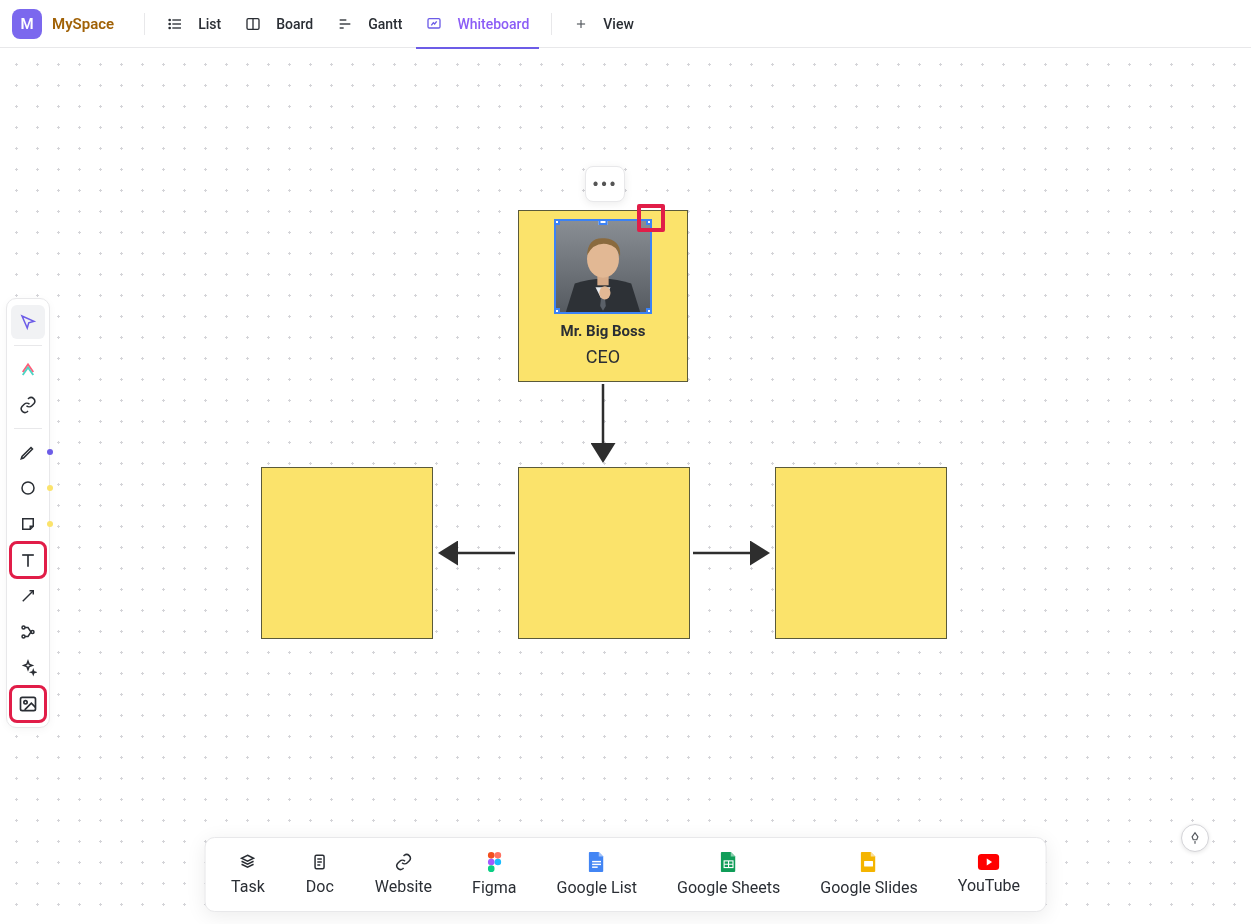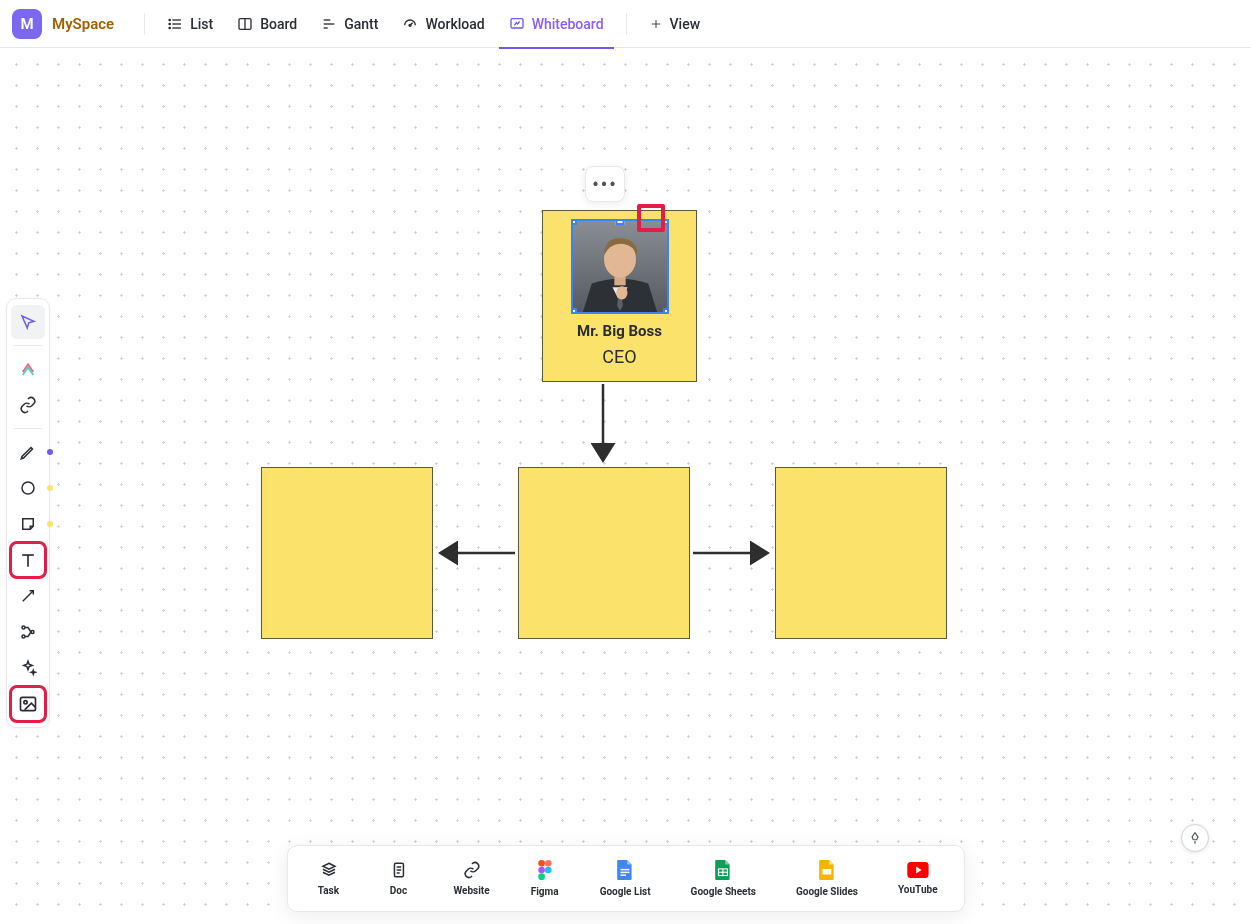--- a/index.html
+++ b/index.html
@@ -26,21 +26,21 @@
     font-weight: 600; font-size: 15px;
     margin-right: 6px;
   }
   .space-name {
     font-weight: 600; font-size: 15px;
     color: #a16207;
     margin-right: 18px;
   }
   .nav-item {
     display: flex; align-items: center;
-    gap: 7px;
+    gap: 15px;
     padding: 6px 10px;
     font-size: 14px; font-weight: 500;
     color: #2a2e34;
     cursor: pointer;
     border-radius: 4px;
     position: relative;
     height: 48px;
   }
   .nav-item.active {
     color: #8b5cf6;
@@ -144,21 +144,21 @@
     background:#fff;border:1px solid #e8e8ea;border-radius:10px;
     box-shadow:0 4px 20px rgba(0,0,0,0.08);
     display:flex; align-items:center;
     padding:10px 6px;
     z-index:6;
   }
   .bottom-item{
     display:flex;flex-direction:column;align-items:center;gap:6px;
     padding:4px 20px;cursor:pointer;min-width:70px;
   }
-  .bottom-item .label{font-size:10px;font-weight:700;color:#2a2e34;white-space:nowrap;}
+  .bottom-item .label{font-size:16px;font-weight:400;color:#2a2e34;white-space:nowrap;}
   .pin-btn{
     position:absolute; right:42px; bottom:72px;
     width:28px;height:28px;border-radius:50%;
     background:#fff;border:1px solid #d4d4d8;
     display:flex;align-items:center;justify-content:center;
     box-shadow:0 1px 4px rgba(0,0,0,0.1);
     cursor:pointer;z-index:7;
   }
 </style>
 </head>
@@ -197,30 +197,20 @@
     <span class="icon">
       <svg width="16" height="16" viewBox="0 0 24 24" fill="none" stroke="#2a2e34" stroke-width="2">
           <line x1="4" y1="6" x2="14" y2="6"></line>
           <line x1="4" y1="12" x2="20" y2="12"></line>
           <line x1="4" y1="18" x2="10" y2="18"></line>
         </svg>
     </span>
     <span>Gantt</span>
   </div>
 
-  <div class="nav-item">
-    <span class="icon">
-      <svg width="16" height="16" viewBox="0 0 24 24" fill="none" stroke="#2a2e34" stroke-width="2">
-          <path d="M4 14a8 8 0 0 1 16 0"></path>
-          <circle cx="12" cy="14" r="1.5" fill="#2a2e34"></circle>
-          <line x1="12" y1="14" x2="16" y2="10"></line>
-        </svg>
-    </span>
-    <span>Workload</span>
-  </div>
 
   <div class="nav-item active">
     <span class="icon">
       <svg width="16" height="16" viewBox="0 0 24 24" fill="none" stroke="#6c5ce7" stroke-width="2">
           <rect x="3" y="4" width="18" height="14" rx="2"></rect>
           <path d="M8 14l3-4 2 2 3-4"></path>
         </svg>
     </span>
     <span>Whiteboard</span>
   </div>
@@ -311,21 +301,21 @@
           <circle cx="9" cy="10" r="2"></circle>
           <path d="M21 16l-5-5-8 8"></path>
         </svg>
     </div>
   </div>
 
   <div class="float-more" style="left:585px; top:118px;">
     <span class="icon">•••</span>
   </div>
 
-  <div class="node node-top" style="left:542px; top:162px; width:155px; height:172px;text-align:right;">
+  <div class="node node-top" style="left:518px; top:162px; width:170px; height:172px;text-align:right;">
     <div class="avatar-frame">
       <svg class="photo" viewBox="0 0 100 100" preserveAspectRatio="xMidYMid slice">
         <defs>
           <linearGradient id="bg1" x1="0" y1="0" x2="0" y2="1">
             <stop offset="0" stop-color="#8a8f95"></stop>
               <stop offset="1" stop-color="#555a60"></stop>
           </linearGradient>
         </defs>
         <rect width="100" height="100" fill="url(#bg1)"></rect>
 

